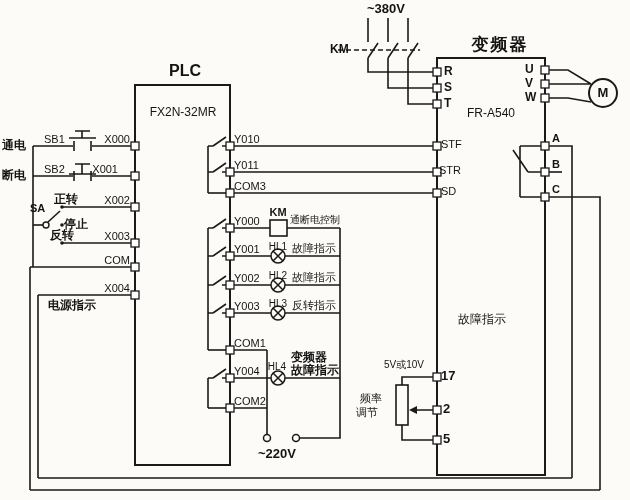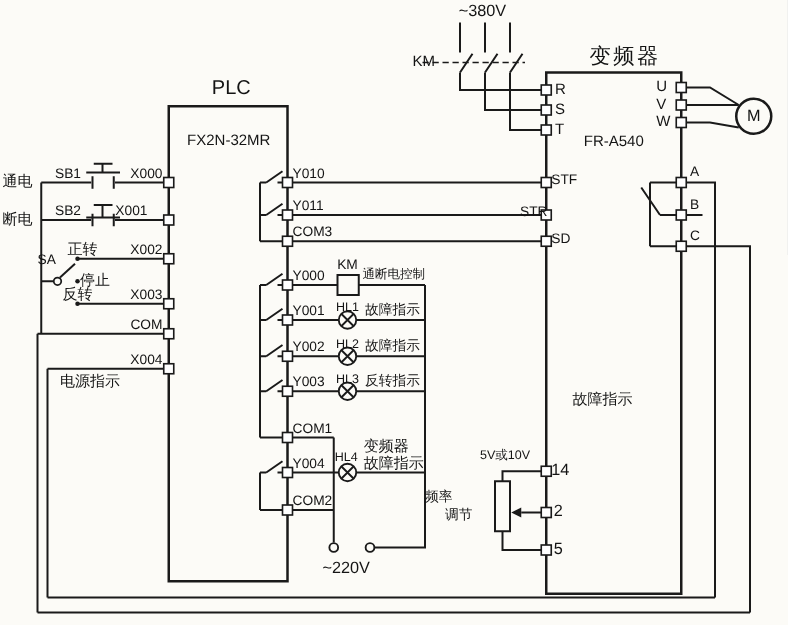--- a/index.html
+++ b/index.html
@@ -7,21 +7,21 @@
   .canvas {
     position:relative; width:630px; height:500px;
     background:#fcfbf7; overflow:hidden;
     font-family:"Liberation Sans","DejaVu Sans",sans-serif;
   }
   svg { position:absolute; left:0; top:0; }
   .lbl {
     position:absolute; color:#141414; font-size:11px;
     line-height:1.15; white-space:nowrap;
   }
-  .b  { font-weight:normal; }
+  .b  { font-weight:bold; }
   .c  { text-align:center; }
   .r  { text-align:right; }
   .s10 { font-size:10px; }
   .s12 { font-size:12px; }
   .s13 { font-size:13px; }
   .s16 { font-size:16px; }
   .s17 { font-size:17px; letter-spacing:2px; }
 </style>
 </head>
 <body>
@@ -220,28 +220,28 @@
 
   <div class="lbl b c s17" style="left:452px;top:35px;width:96px">变频器</div>
   <div class="lbl c s12" style="left:452px;top:107px;width:78px">FR-A540</div>
   <div class="lbl b s12" style="left:444px;top:65px">R</div>
   <div class="lbl b s12" style="left:444px;top:81px">S</div>
   <div class="lbl b s12" style="left:444px;top:97px">T</div>
   <div class="lbl b s12" style="left:525px;top:63px">U</div>
   <div class="lbl b s12" style="left:525px;top:77px">V</div>
   <div class="lbl b s12" style="left:525px;top:91px">W</div>
   <div class="lbl" style="left:441px;top:138px">STF</div>
-  <div class="lbl" style="left:416px;top:164px">STR</div>
+  <div class="lbl" style="left:439px;top:164px">STR</div>
   <div class="lbl" style="left:441px;top:185px">SD</div>
   <div class="lbl b" style="left:552px;top:132px">A</div>
   <div class="lbl b" style="left:552px;top:158px">B</div>
   <div class="lbl b" style="left:552px;top:183px">C</div>
   <div class="lbl s12" style="left:458px;top:313px">故障指示</div>
-  <div class="lbl b s13" style="left:441px;top:369px">14</div>
+  <div class="lbl b s13" style="left:441px;top:369px">17</div>
   <div class="lbl b s13" style="left:443px;top:402px">2</div>
   <div class="lbl b s13" style="left:443px;top:432px">5</div>
   <div class="lbl c s10" style="left:374px;top:359px;width:60px">5V或10V</div>
-  <div class="lbl" style="left:340px;top:392px">频率</div>
+  <div class="lbl" style="left:360px;top:392px">频率</div>
   <div class="lbl" style="left:356px;top:406px">调节</div>
 
   <div class="lbl b c s13" style="left:596px;top:86px;width:14px">M</div>
 
 </div>
 
 </body></html>

